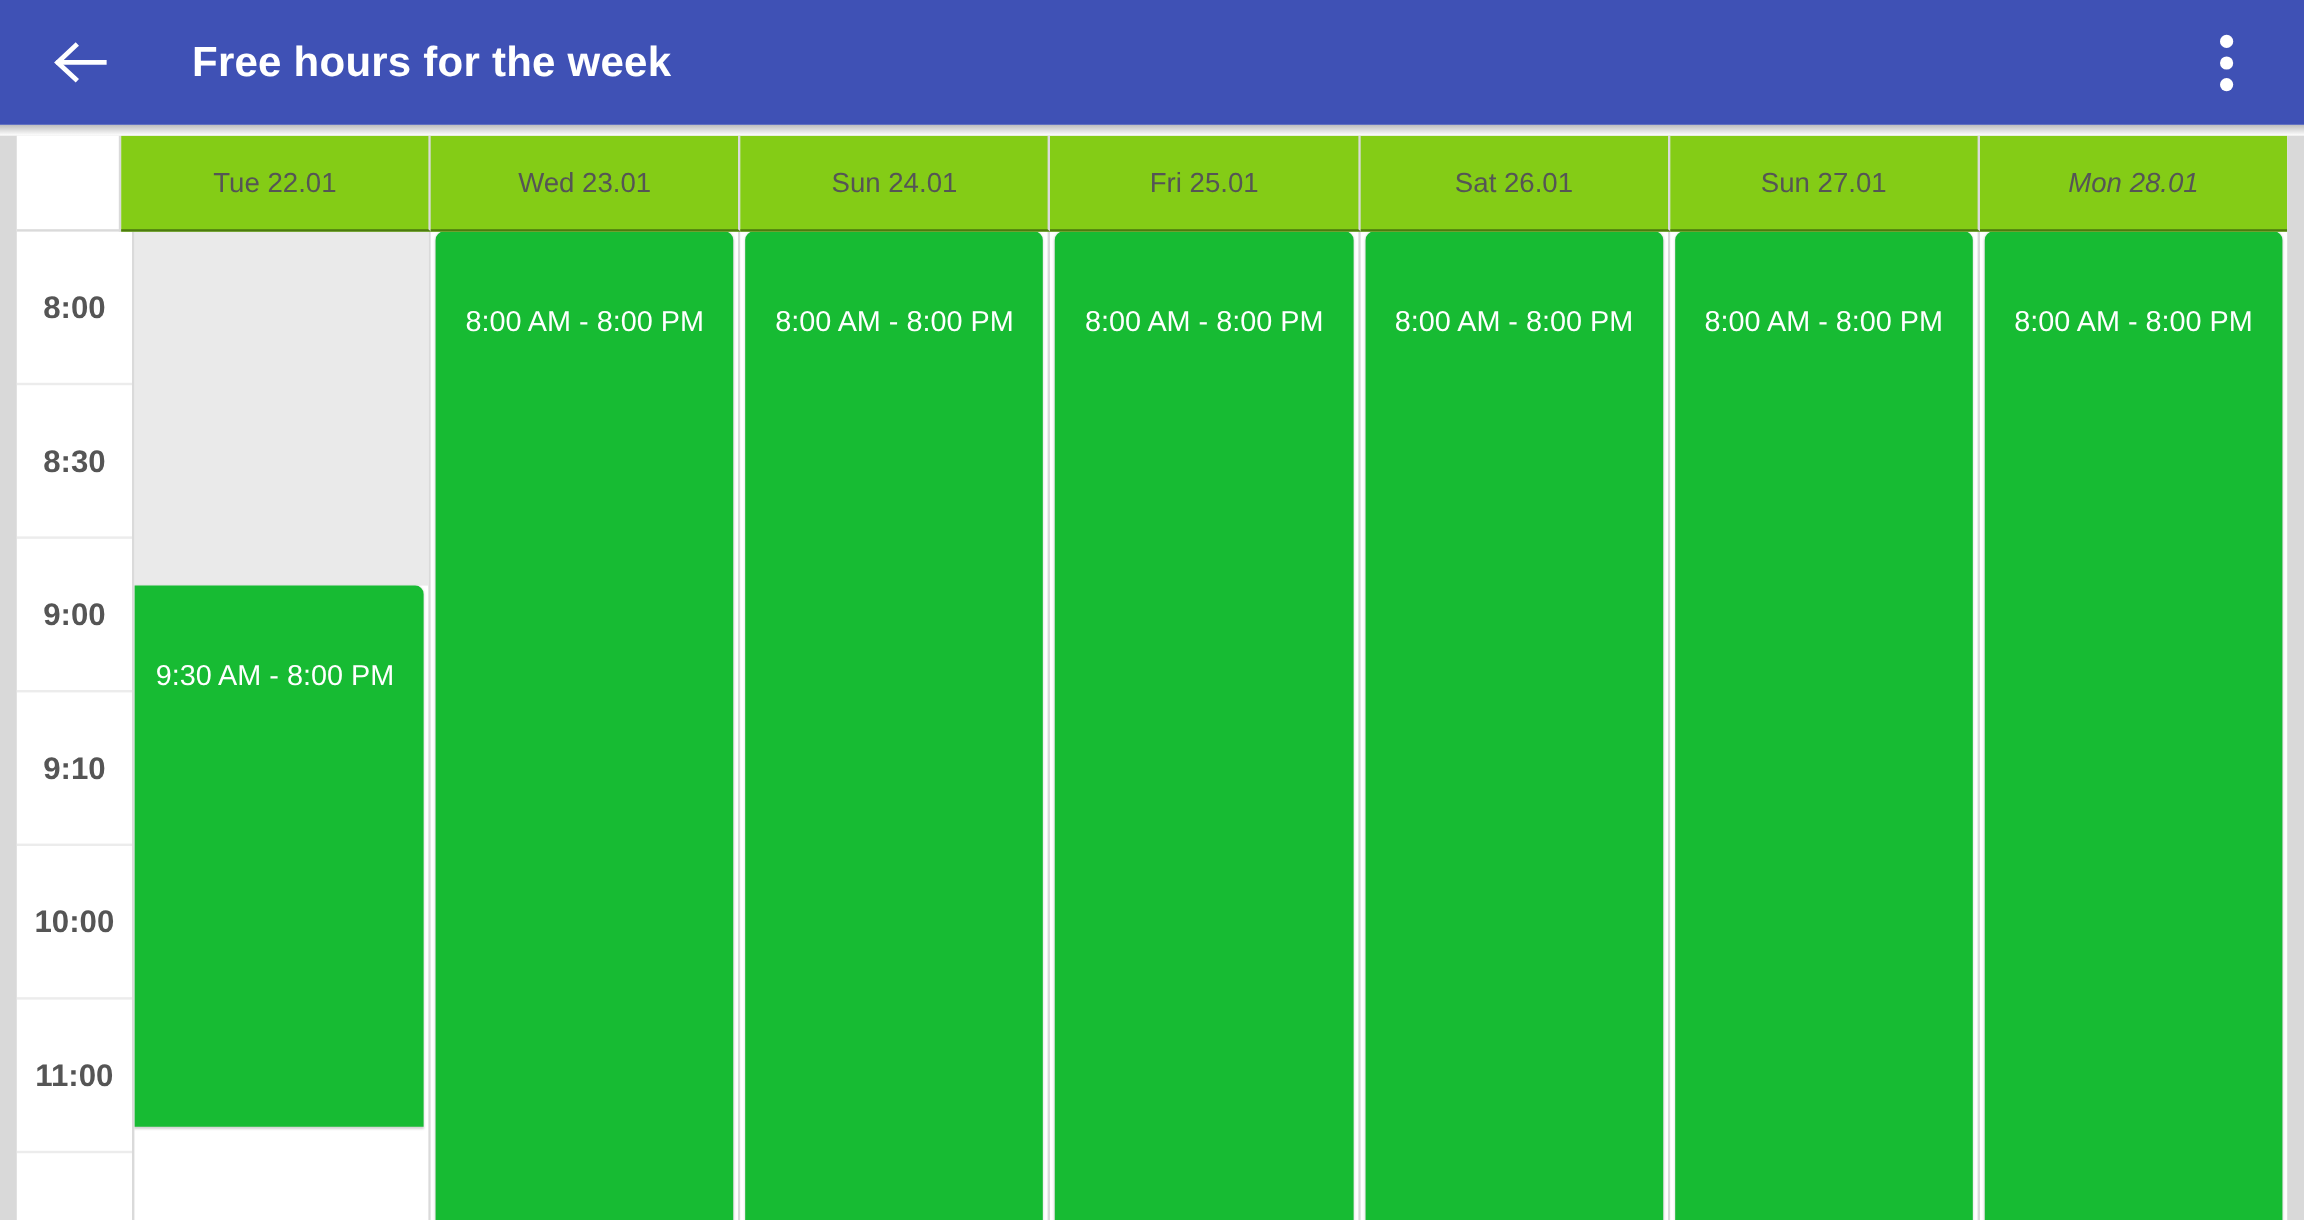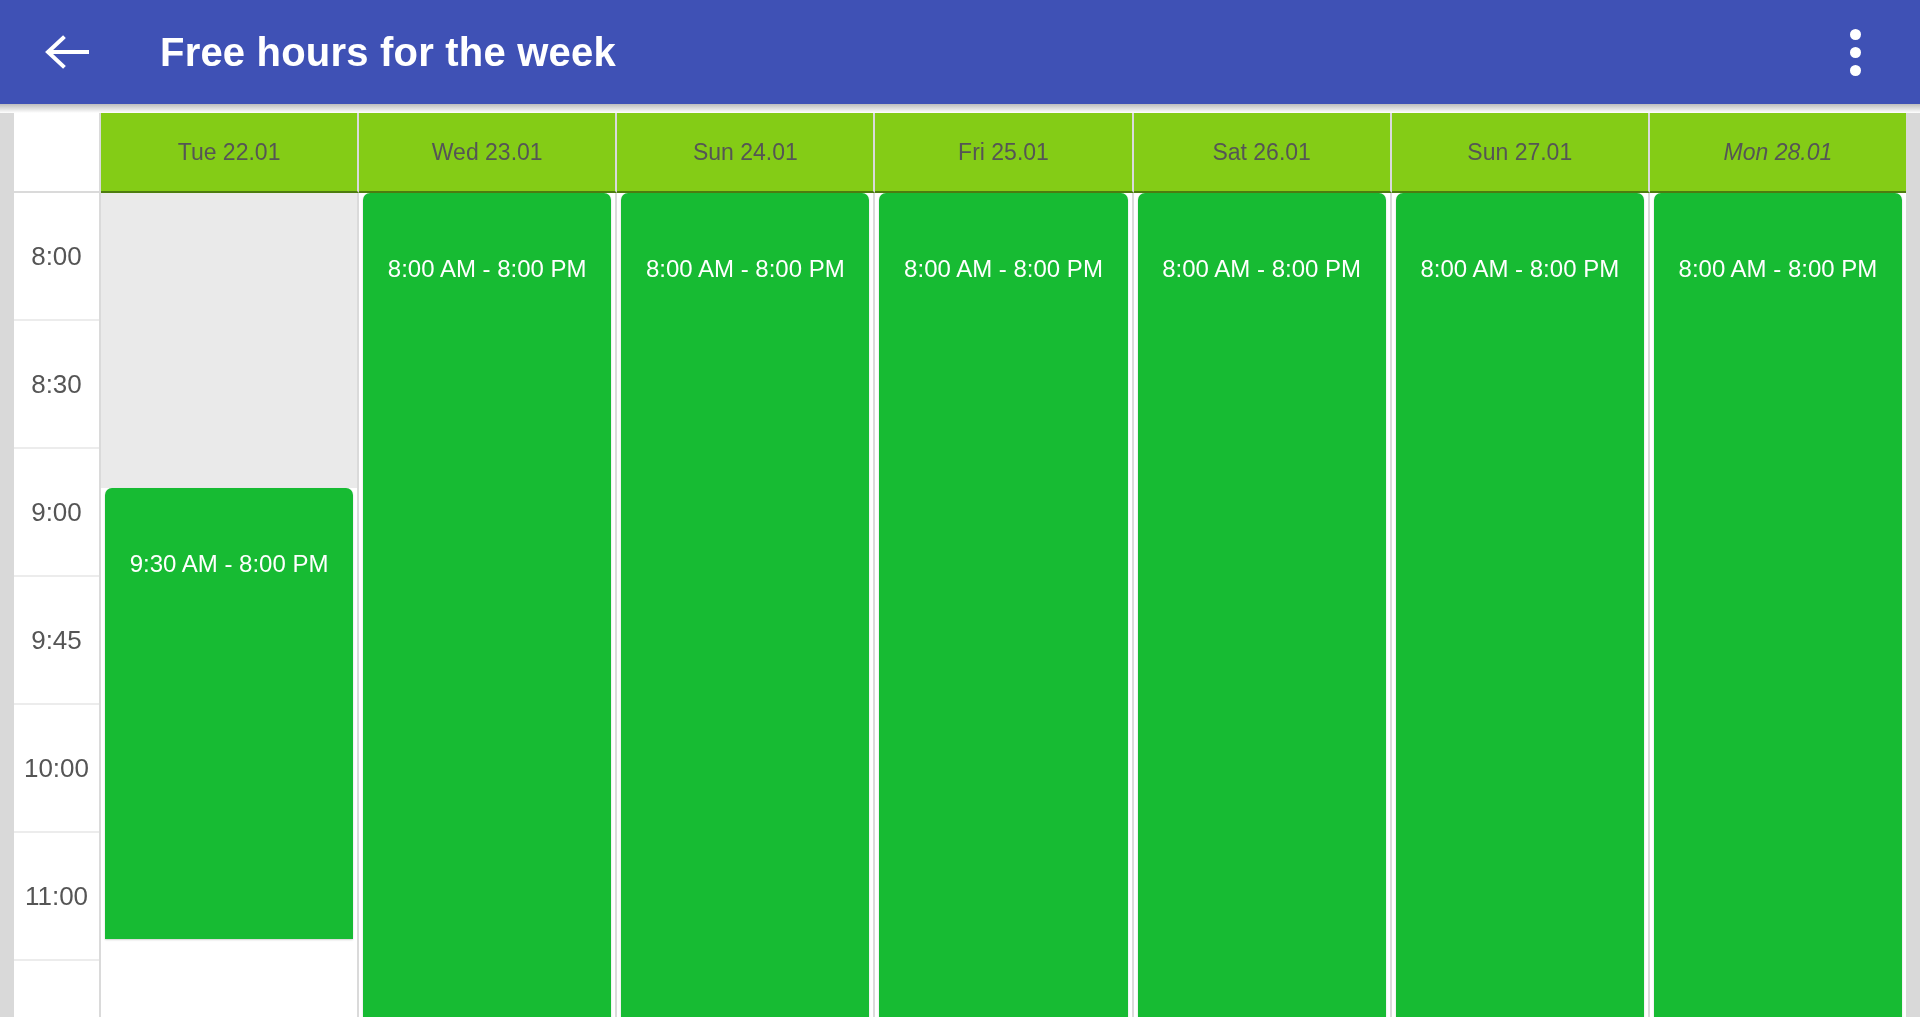--- a/index.html
+++ b/index.html
@@ -33,21 +33,21 @@
   .back-btn {
     width: 96px; height: 104px;
     display: flex; align-items: center; justify-content: center;
     margin-left: 18px;
     cursor: pointer;
   }
   .back-btn svg { display: block; }
 
   .appbar-title {
     color: #ffffff;
-    font-size: 40px;
+    font-size: 35px;
     font-weight: bold;
     letter-spacing: 0.2px;
     margin-left: 46px;
     white-space: nowrap;
   }
 
   .overflow-btn {
     position: absolute;
     right: 22px; top: 0;
     width: 86px; height: 104px;
@@ -118,25 +118,26 @@
     position: absolute;
     left: 0; top: 80px;
     width: 1892px;
     height: 824px;
   }
 
   
   .time-col {
     position: absolute;
     left: 0; top: 0;
-    width: 87px;
+    width: 98px;
     height: 824px;
     background: #ffffff;
     border-right: 2px solid #dadada;
     z-index: 5;
+    font-weight: bold;
   }
   .time-cell {
     height: 128px;
     border-bottom: 2px solid #ececec;
     display: flex;
     align-items: center;
     justify-content: center;
     color: #555555;
     font-size: 26px;
   }
@@ -217,21 +218,21 @@
       <div class="head-cell">Sun 27.01</div>
       <div class="head-cell">Mon 28.01</div>
     </div>
 
     <div class="body-area">
 
       <div class="time-col">
         <div class="time-cell">8:00</div>
         <div class="time-cell">8:30</div>
         <div class="time-cell">9:00</div>
-        <div class="time-cell">9:45</div>
+        <div class="time-cell">9:10</div>
         <div class="time-cell">10:00</div>
         <div class="time-cell">11:00</div>
       </div>
 
       <div class="days-region">
 
         <div class="day-col">
           <div class="unavail" style="top:0px;height:295px;"></div>
           <div class="event" style="top:295px;height:451px;">
             <span>9:30 AM - 8:00 PM</span>

